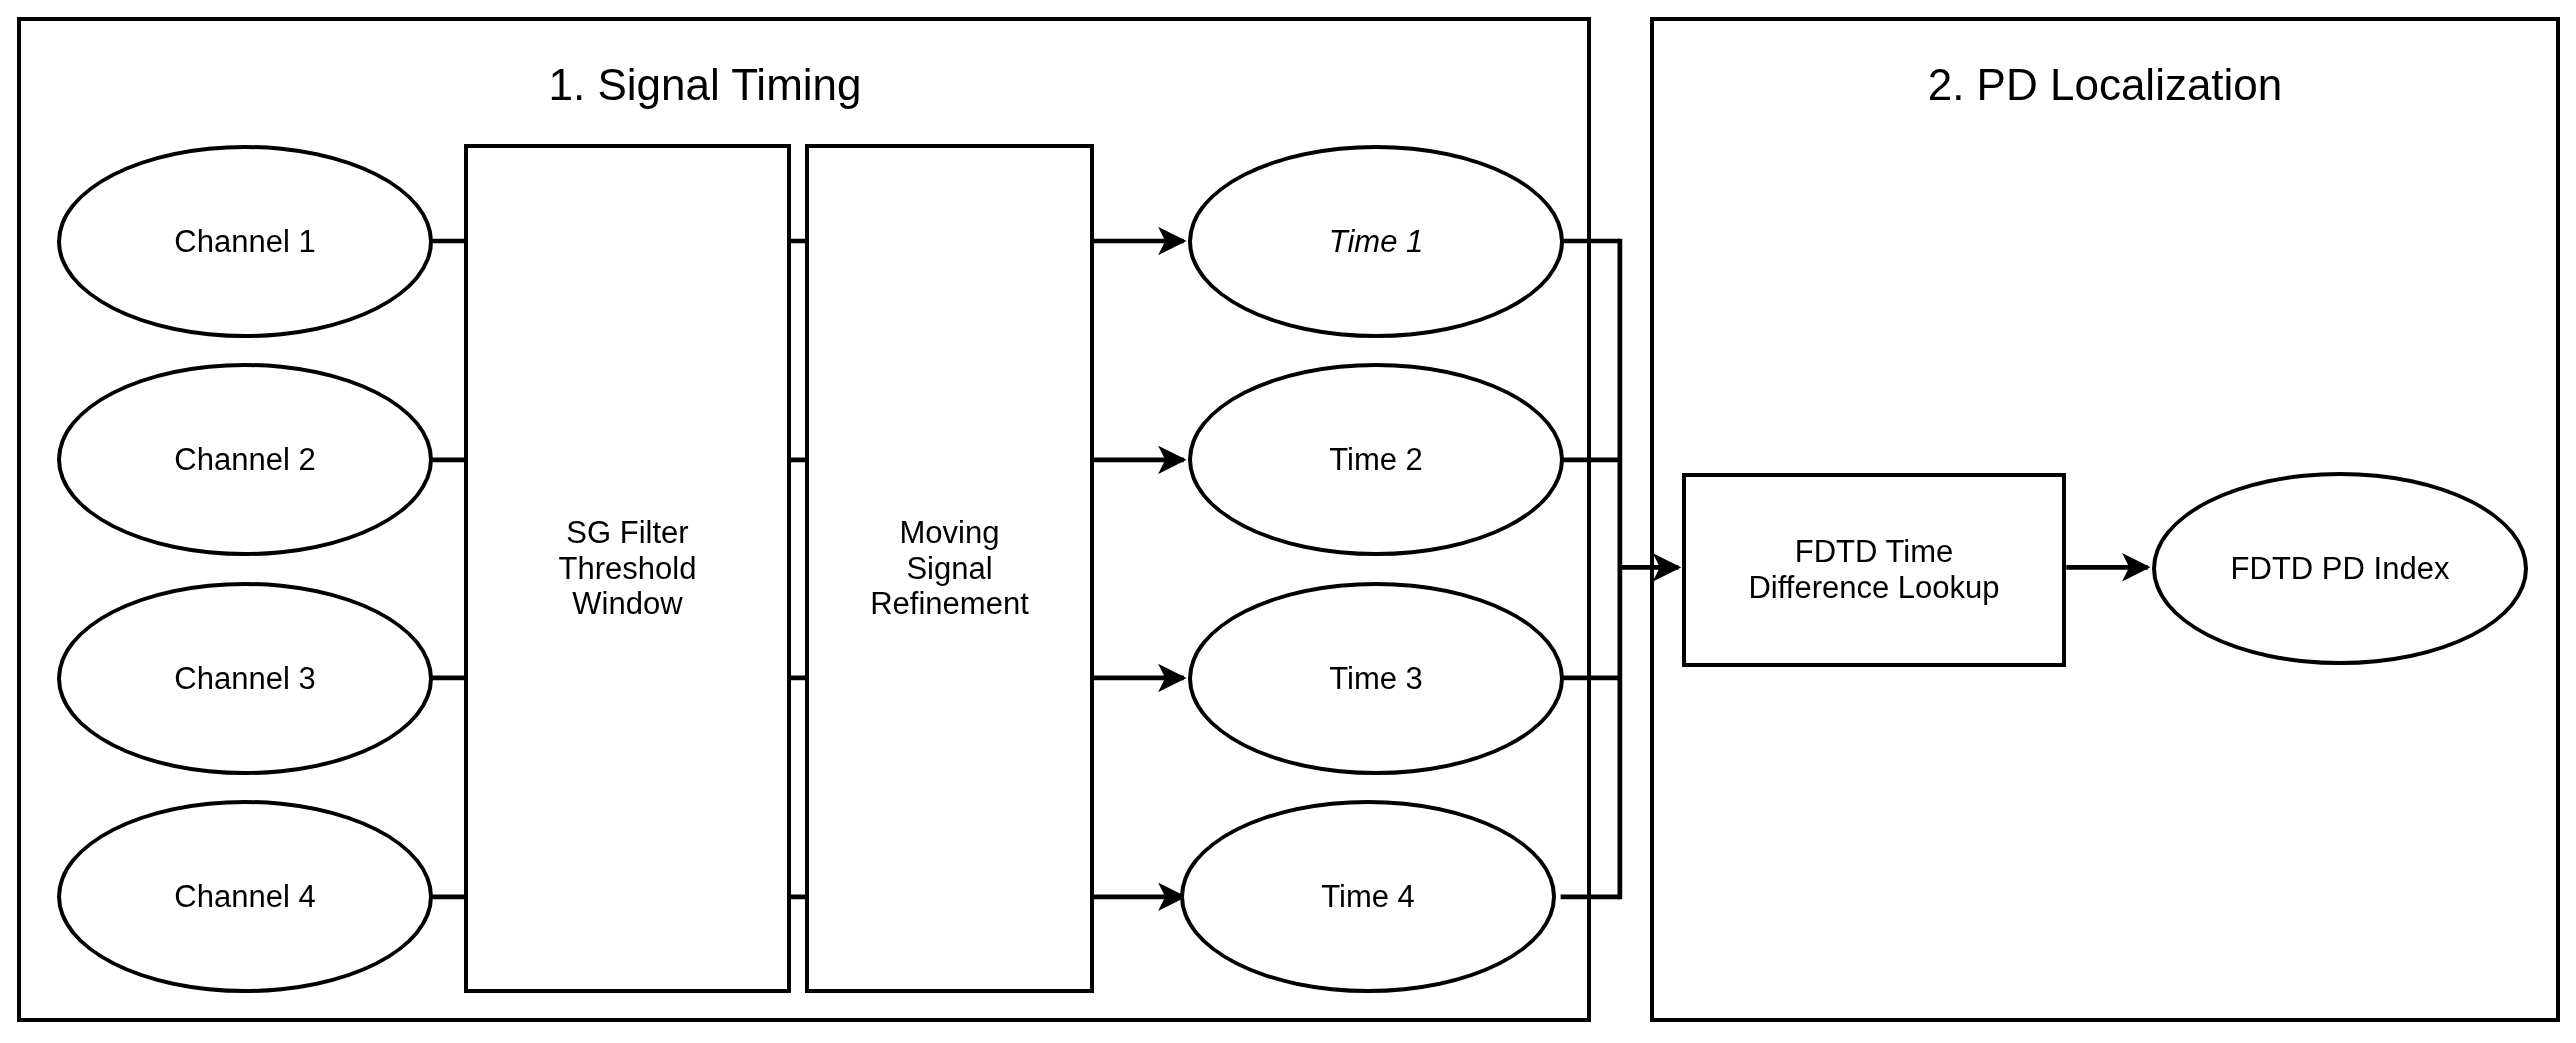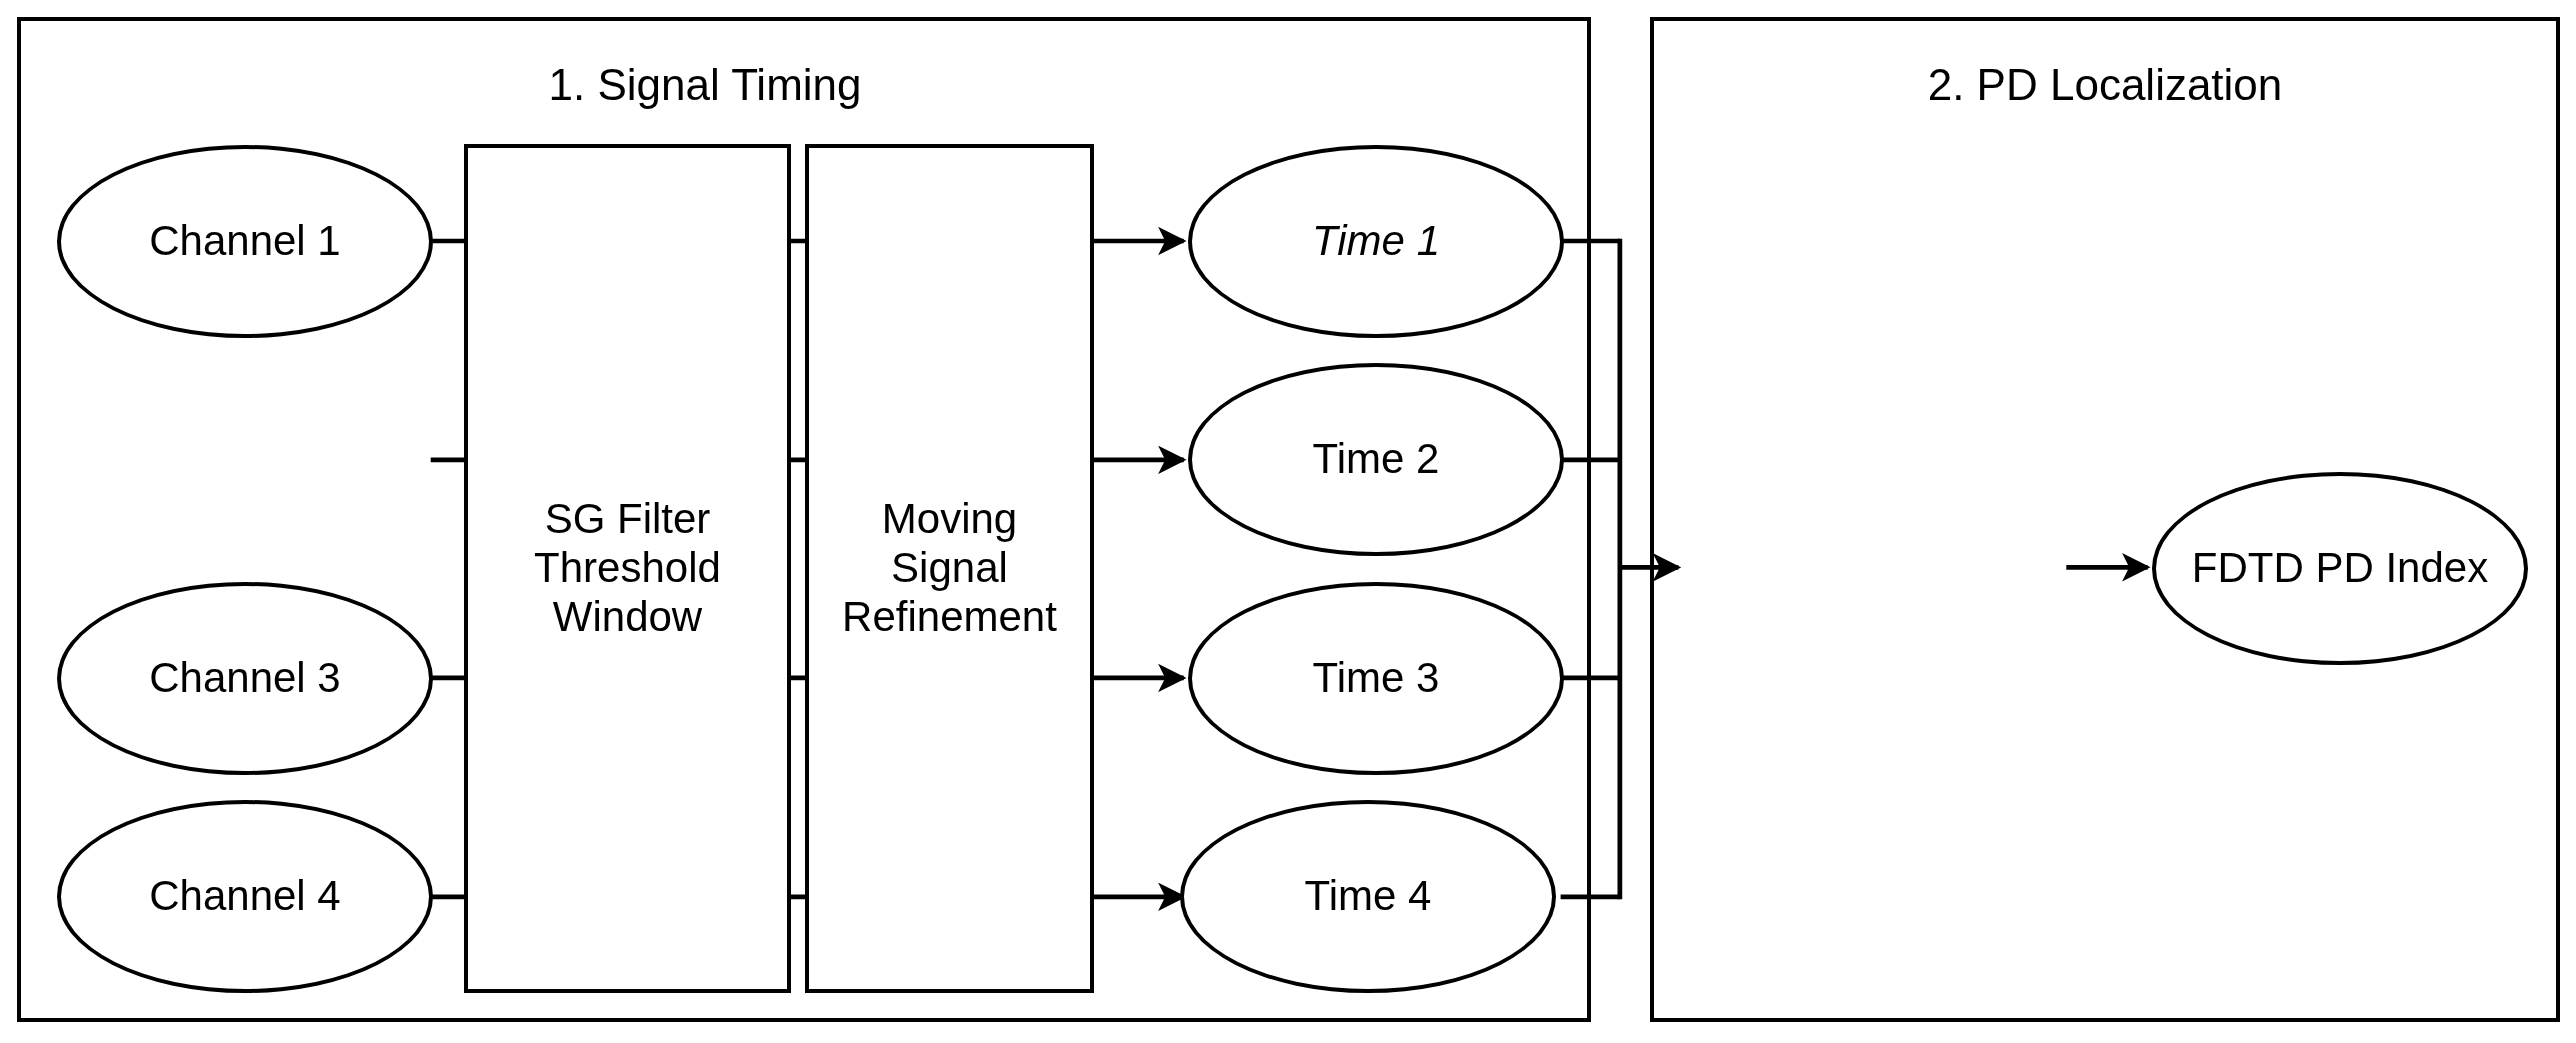--- a/index.html
+++ b/index.html
@@ -40,21 +40,21 @@
   .node {
     position: absolute;
     box-sizing: border-box;
     border: 4.7px solid #000000;
     background: #ffffff;
     display: flex;
     flex-direction: column;
     align-items: center;
     justify-content: center;
     text-align: center;
-    font-size: 42px;
+    font-size: 31px;
     line-height: 1.16;
   }
   .node.ellipse {
     border-radius: 50%;
   }
   .node .line {
     white-space: nowrap;
   }
 </style>
 </head>
@@ -99,20 +99,23 @@
 
   <div class="section-box" style="left:17.4px; top:17.4px; width:1574px; height:1005px;"></div>
   <div class="section-title" style="left:705px; top:85px;">1. Signal Timing</div>
 
   <div class="section-box" style="left:1650px; top:17.4px; width:910px; height:1005px;"></div>
   <div class="section-title" style="left:2105px; top:85px;">2. PD Localization</div>
 
   <div class="node ellipse" style="left:57px; top:145px; width:376px; height:193px;">
     <span class="line">Channel 1</span>
   </div>
+  <div class="node ellipse" style="left:57px; top:363px; width:376px; height:193px;">
+    <span class="line">Channel 2</span>
+  </div>
   <div class="node ellipse" style="left:57px; top:582px; width:376px; height:193px;">
     <span class="line">Channel 3</span>
   </div>
   <div class="node ellipse" style="left:57px; top:800px; width:376px; height:193px;">
     <span class="line">Channel 4</span>
   </div>
 
   <div class="node" style="left:464px; top:144px; width:327px; height:849px;">
     <span class="line">SG Filter</span>
     <span class="line">Threshold</span>
@@ -131,19 +134,23 @@
   <div class="node ellipse" style="left:1188px; top:363px; width:376px; height:193px;">
     <span class="line">Time 2</span>
   </div>
   <div class="node ellipse" style="left:1188px; top:582px; width:376px; height:193px;">
     <span class="line">Time 3</span>
   </div>
   <div class="node ellipse" style="left:1180px; top:800px; width:376px; height:193px;">
     <span class="line">Time 4</span>
   </div>
 
+  <div class="node" style="left:1682px; top:473px; width:384px; height:194px;">
+    <span class="line">FDTD Time</span>
+    <span class="line">Difference Lookup</span>
+  </div>
 
   <div class="node ellipse" style="left:2152px; top:472px; width:376px; height:193px;">
     <span class="line">FDTD PD Index</span>
   </div>
 
 </div>
 
 
 </body></html>

